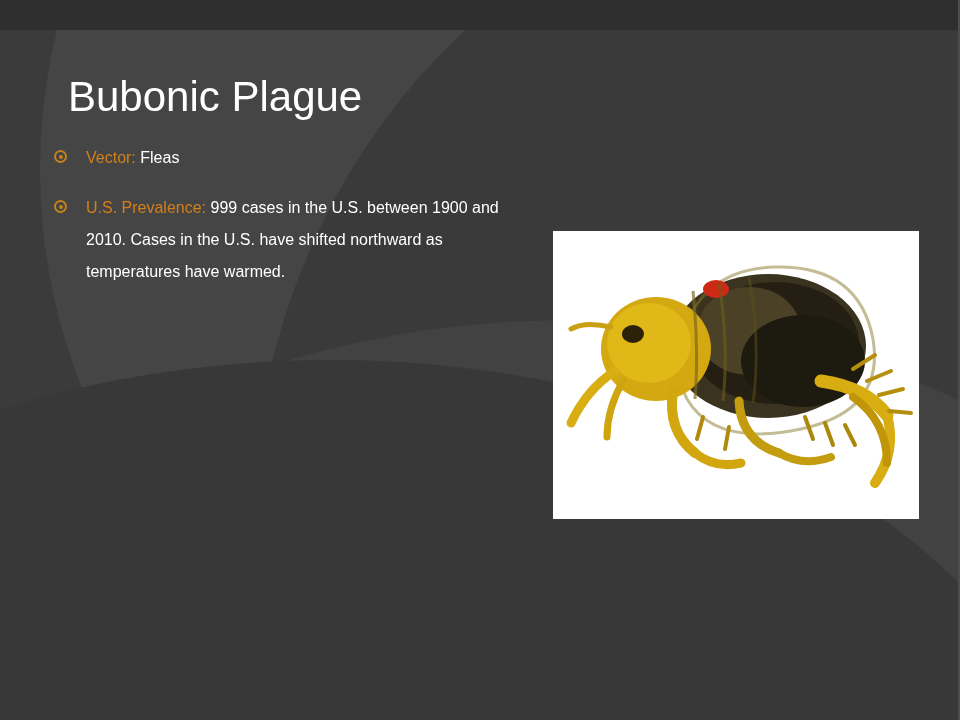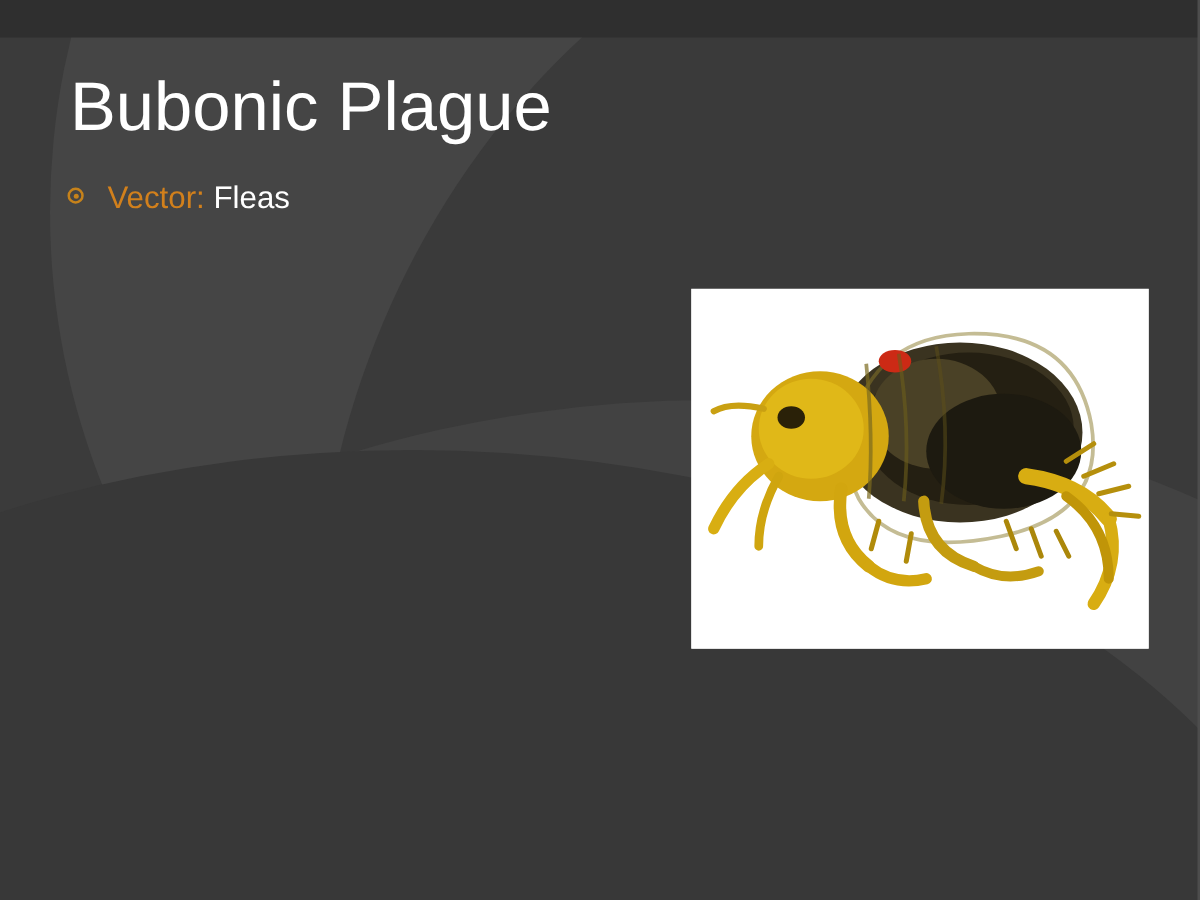--- a/index.html
+++ b/index.html
@@ -79,43 +79,43 @@
     width: 2px;
     height: 720px;
     background: #4d4d4d;
   }
 
   
   .title {
     position: absolute;
     left: 52px;
     top: 52px;
-    font-size: 55px;
+    font-size: 42px;
     line-height: 58px;
     color: #ffffff;
     font-weight: normal;
     letter-spacing: 0px;
-    margin: 4px;
+    margin: 16px;
   }
 
   
   .body-list {
     position: absolute;
     left: 50px;
     top: 142px;
     width: 470px;
     margin: 0;
     padding: 0;
     list-style: none;
   }
   .bullet-item {
     position: relative;
     padding-left: 36px;
     margin-bottom: 18px;
-    font-size: 25px;
+    font-size: 16px;
     line-height: 32px;
     color: #ffffff;
   }
   .bullet-item .marker {
     position: absolute;
     left: 4px;
     top: 8px;
     width: 13px;
     height: 13px;
     border-radius: 50%;
@@ -170,20 +170,24 @@
     <div class="edge-line"></div>
   </div>
 
   <h1 class="title">Bubonic Plague</h1>
 
   <ul class="body-list">
     <li class="bullet-item">
       <span class="marker"></span>
       <span class="lead">Vector:</span><span class="rest"> Fleas</span>
     </li>
+    <li class="bullet-item">
+      <span class="marker"></span>
+      <span class="lead">U.S. Prevalence:</span><span class="rest"> 999 cases in the U.S. between 1900 and 2010. Cases in the U.S. have shifted northward as temperatures have warmed.</span>
+    </li>
   </ul>
 
   <div class="photo">
     <svg viewBox="0 0 366 288" preserveAspectRatio="none">
       <rect x="0" y="0" width="366" height="288" fill="#ffffff"></rect>
 
       <ellipse cx="215" cy="115" rx="98" ry="72" fill="#3a3320"></ellipse>
       <ellipse cx="222" cy="112" rx="84" ry="61" fill="#241f12"></ellipse>
       <ellipse cx="196" cy="100" rx="52" ry="44" fill="#4a4126"></ellipse>
       <ellipse cx="250" cy="130" rx="62" ry="46" fill="#1d1a10"></ellipse>

